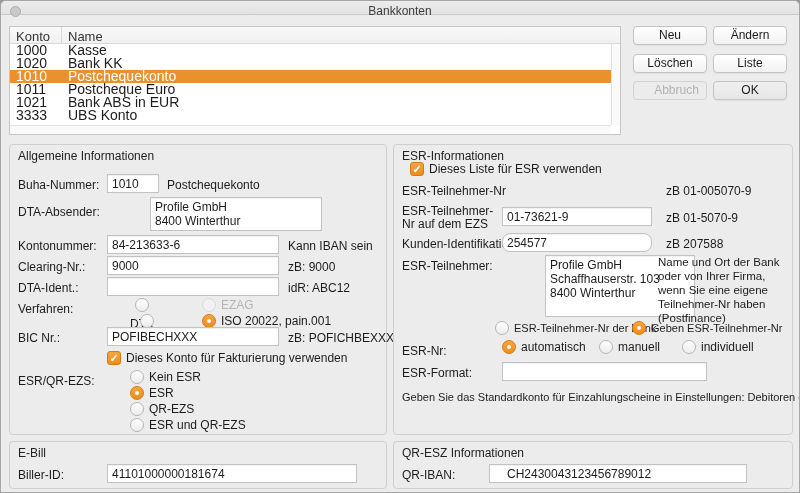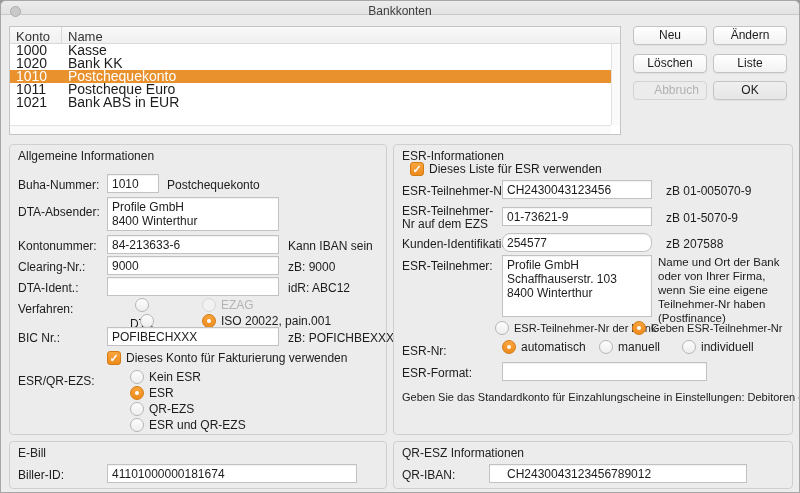--- a/index.html
+++ b/index.html
@@ -54,21 +54,21 @@
   .label, .hint, .static { position:absolute; font-size:12px; color:#1c1c1c; white-space:nowrap; }
   .label.wrap, .hint.wrap { white-space:normal; }
   .note { position:absolute; font-size:11px; color:#1c1c1c; white-space:nowrap; }
 
   input.field, textarea.field {
     position:absolute; height:19px; border:1px solid #c2c2c2; background:#fff;
     font-family:"Liberation Sans",sans-serif; font-size:12px; color:#1c1c1c;
     padding:0 4px; margin:0; outline:none; border-radius:0;
     box-shadow:inset 0 1px 1px rgba(0,0,0,0.06);
   }
-  textarea.field { resize:none; padding:2px 4px; line-height:14px; overflow:hidden; }
+  textarea.field { resize:none; padding:2px 4px; line-height:14px; overflow:hidden;margin-left:43px; }
 
   .radio, .checkbox { position:absolute; display:flex; align-items:center; gap:5px;
     font-size:12px; white-space:nowrap; cursor:default; }
   .radio.small { font-size:11px; }
   .radio .dot { width:14px; height:14px; border-radius:50%; flex:0 0 auto;
     background:linear-gradient(#fdfdfd,#eeeeee); border:1px solid #b5b5b5; position:relative; }
   .radio.checked .dot { background:linear-gradient(#f9a43c,#ee8c1d); border-color:#d47a13; }
   .radio.checked .dot::after { content:""; position:absolute; left:4px; top:4px;
     width:4px; height:4px; border-radius:50%; background:#fff; }
   .radio.disabled { color:#b4b4b4; }
@@ -106,20 +106,24 @@
         <div class="td c-name">Postchequekonto</div>
       </div>
       <div class="tr">
         <div class="td c-konto">1011</div>
         <div class="td c-name">Postcheque Euro</div>
       </div>
       <div class="tr">
         <div class="td c-konto">1021</div>
         <div class="td c-name">Bank ABS in EUR</div>
       </div>
+      <div class="tr">
+        <div class="td c-konto">3333</div>
+        <div class="td c-name">UBS Konto</div>
+      </div>
     </div>
     <div class="vscroll"></div>
     <div class="hscroll"></div>
   </div>
 
   <div class="btn" style="left:632px;top:25px;">Neu</div>
   <div class="btn" style="left:712px;top:25px;">Ändern</div>
   <div class="btn" style="left:632px;top:53px;">Löschen</div>
   <div class="btn" style="left:712px;top:53px;">Liste</div>
   <div class="btn disabled" style="left:632px;top:80px;padding-left:13px;">Abbruch</div>
@@ -196,21 +200,20 @@
 
   <div class="groupbox" style="left:392px;top:143px;width:400px;height:291px;">
     <div class="gb-title">ESR-Informationen</div>
 
     <div class="checkbox" style="left:16px;top:17px;">
       <span class="box">✓</span>
       <span>Dieses Liste für ESR verwenden</span>
     </div>
 
     <div class="label" style="left:8px;top:39px;">ESR-Teilnehmer-Nr</div>
-    <input class="field" style="left: 108px; top: 35px; width: 150px;" value="CH2430043123456">
     <div class="hint" style="left:272px;top:39px;">zB 01-005070-9</div>
 
     <div class="label wrap" style="left:8px;top:60px;width:98px;line-height:13px;">ESR-Teilnehmer-Nr auf dem EZS</div>
     <input class="field" style="left: 108px; top: 62px; width: 150px;" value="01-73621-9">
     <div class="hint" style="left:272px;top:66px;">zB 01-5070-9</div>
 
     <div class="label" style="left:8px;top:92px;">Kunden-Identifikation</div>
     <input class="field" style="left: 108px; top: 88px; width: 150px; border-radius: 8px;" value="254577">
     <div class="hint" style="left:272px;top:92px;">zB 207588</div>
 

